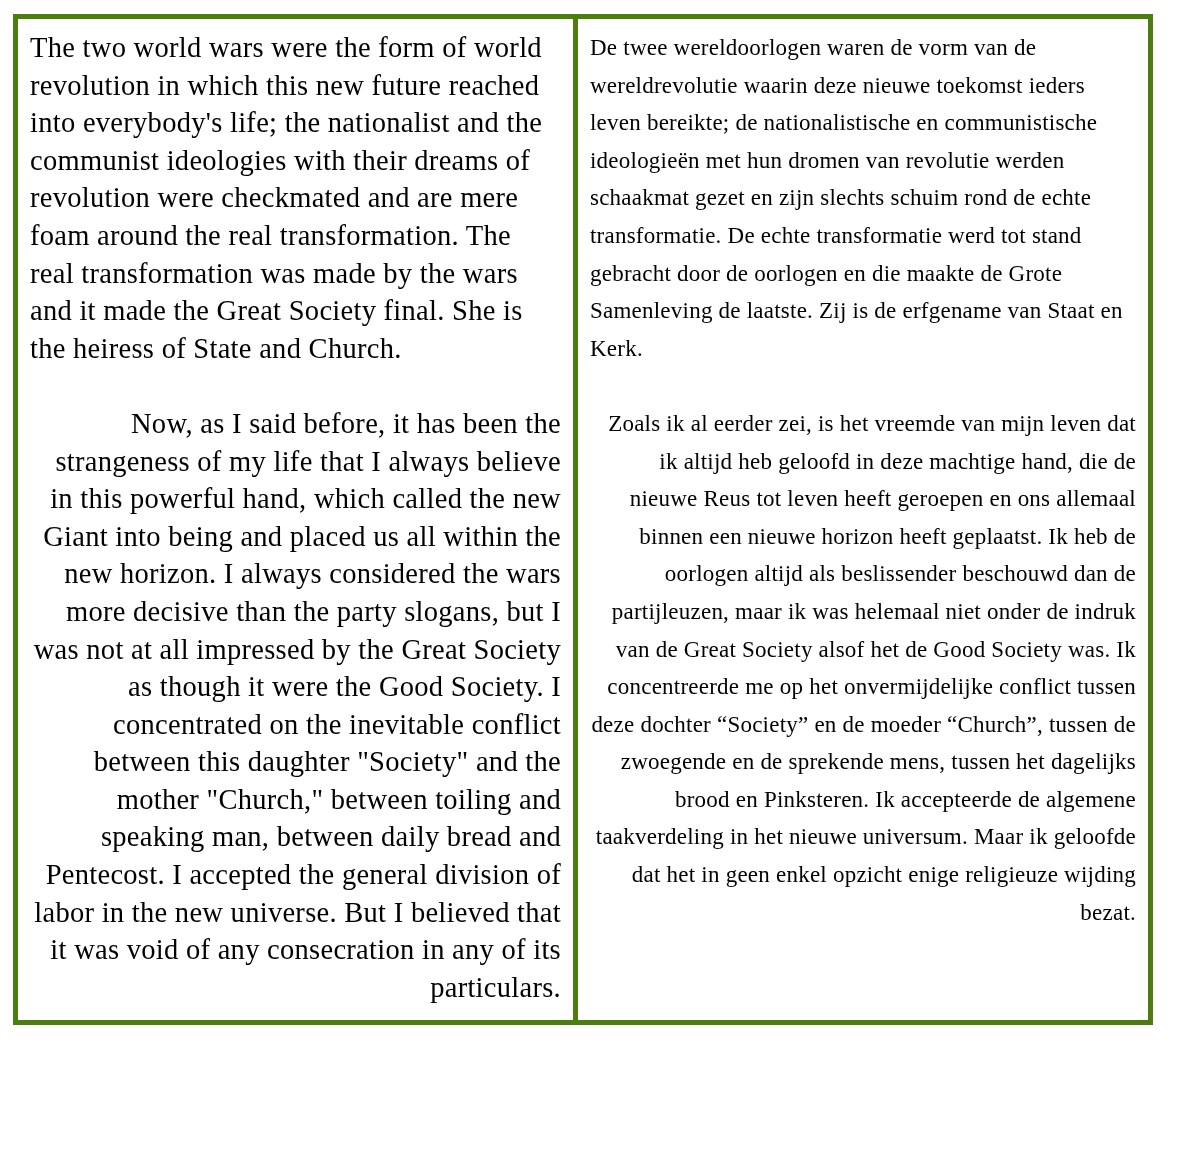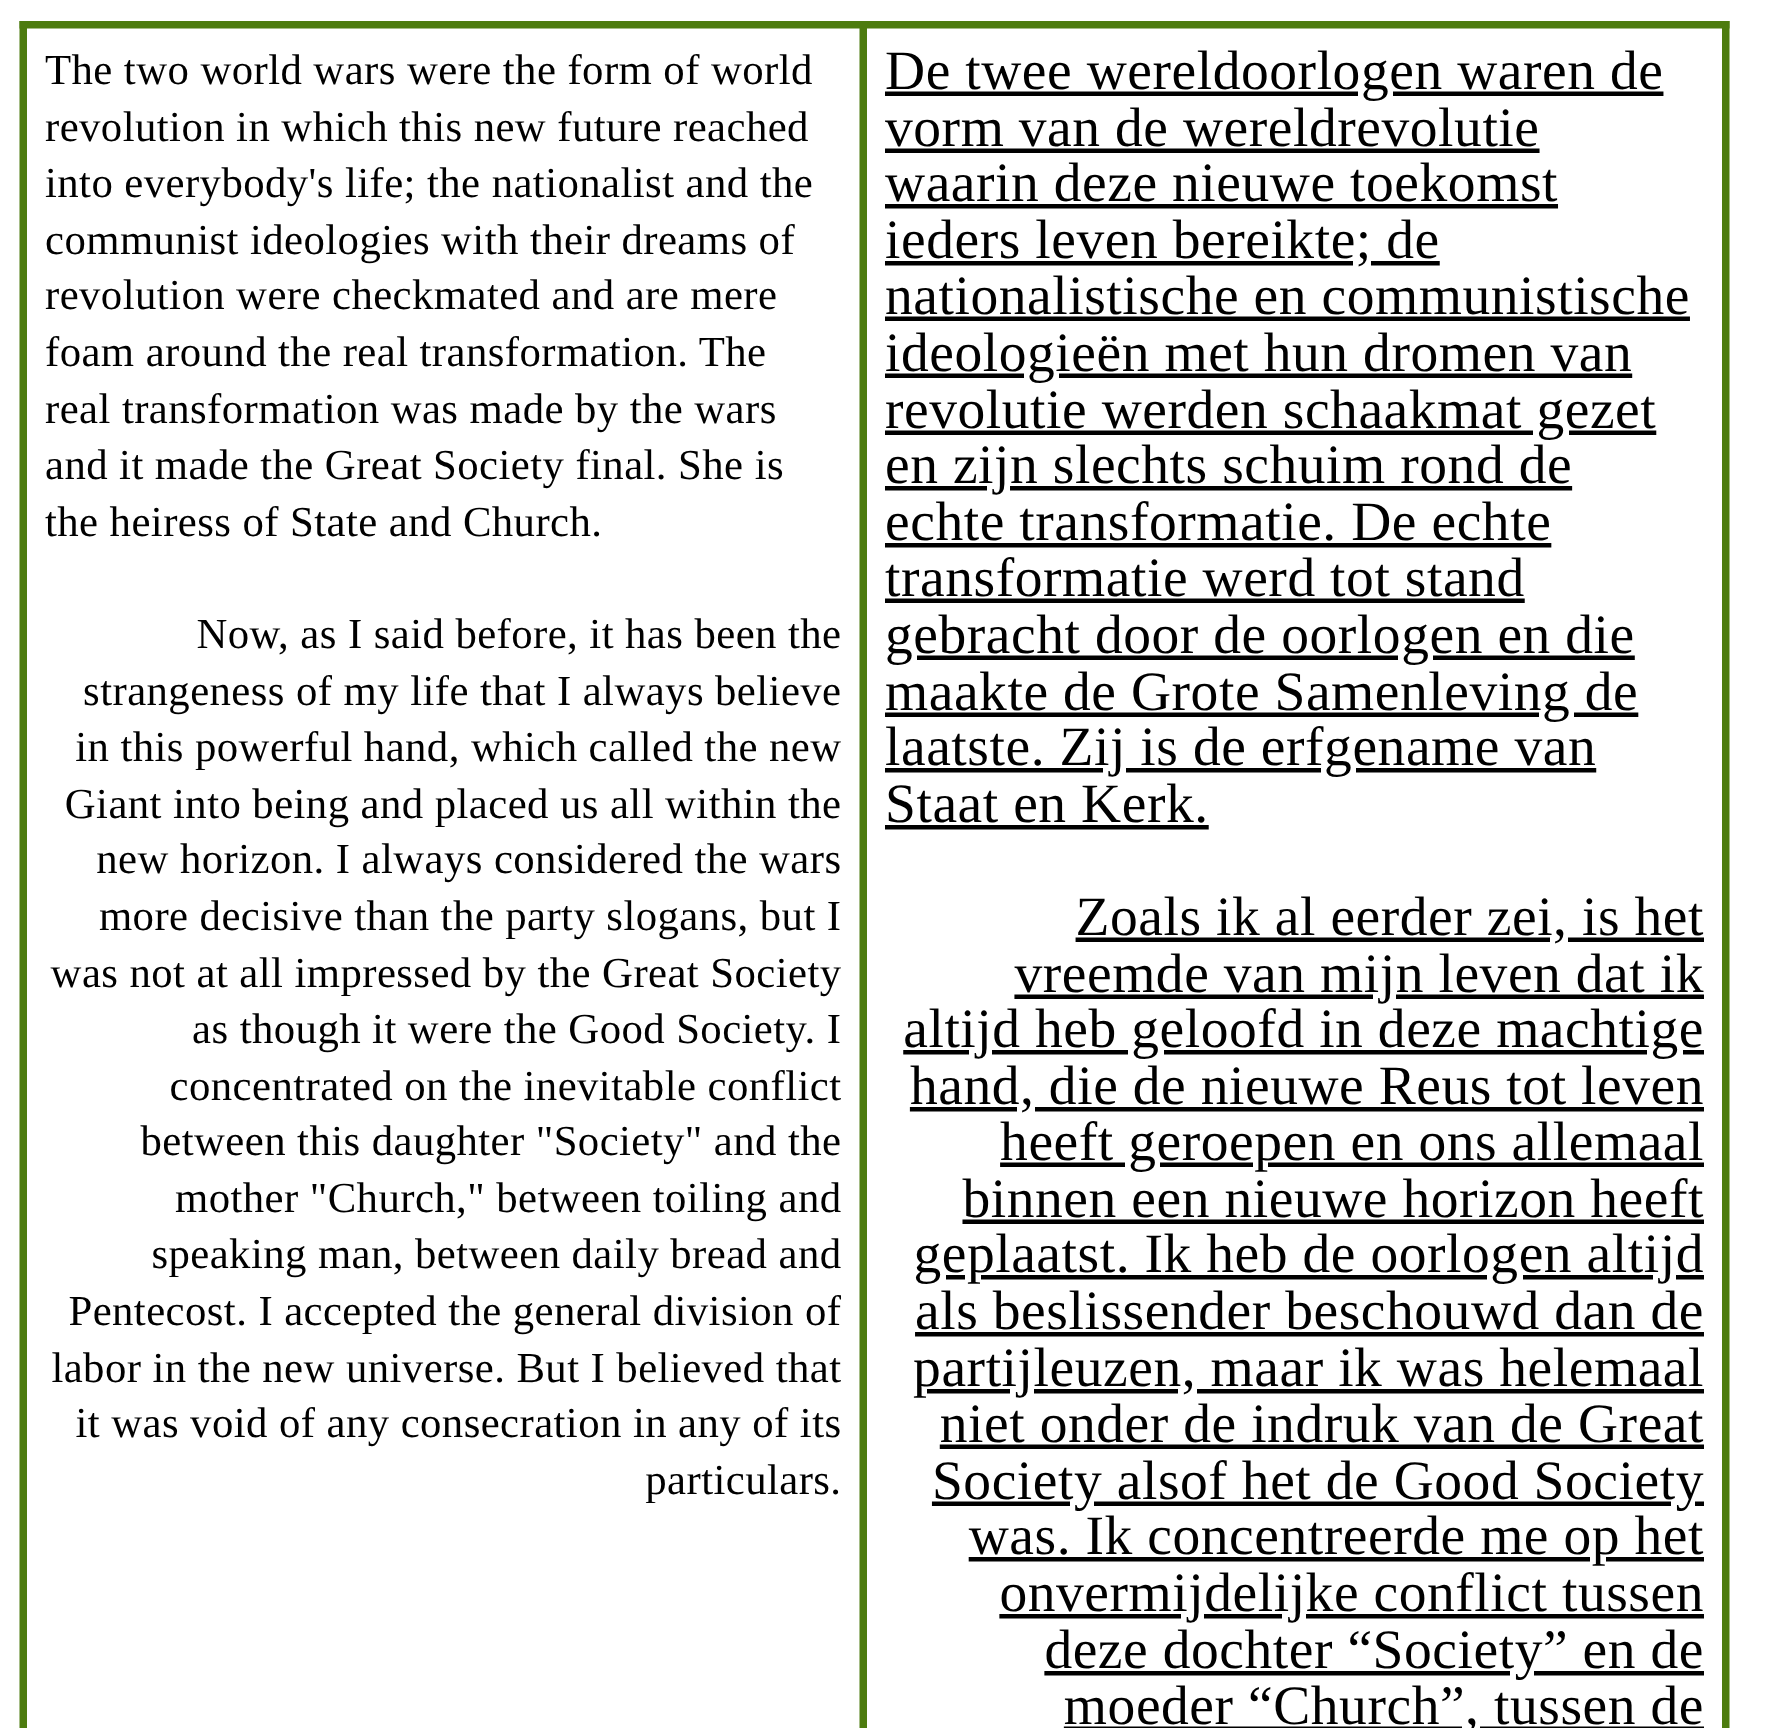--- a/index.html
+++ b/index.html
@@ -50,23 +50,22 @@
     -webkit-hyphens: none;
     letter-spacing: 0.01em;
   }
 
   .para + .para {
     margin-top: 37.6px;
     text-align: right;
   }
 
   td.col-target .para {
-    font-size: 37px;
+    font-size: 23px;
     line-height: 37.6px;
-    text-decoration: underline;
   }
 </style>
 </head>
 <body>
 
 <div class="page">
   <table class="translation-table">
     <tbody>
       <tr>
         <td class="col-source">

